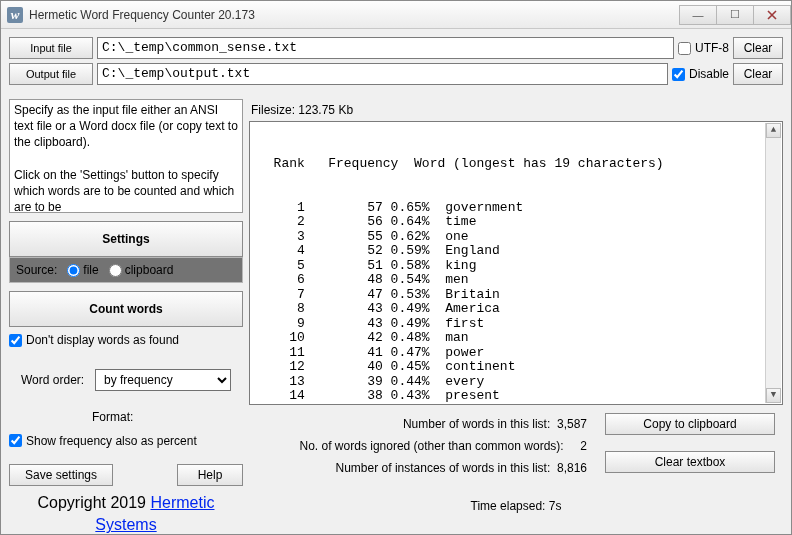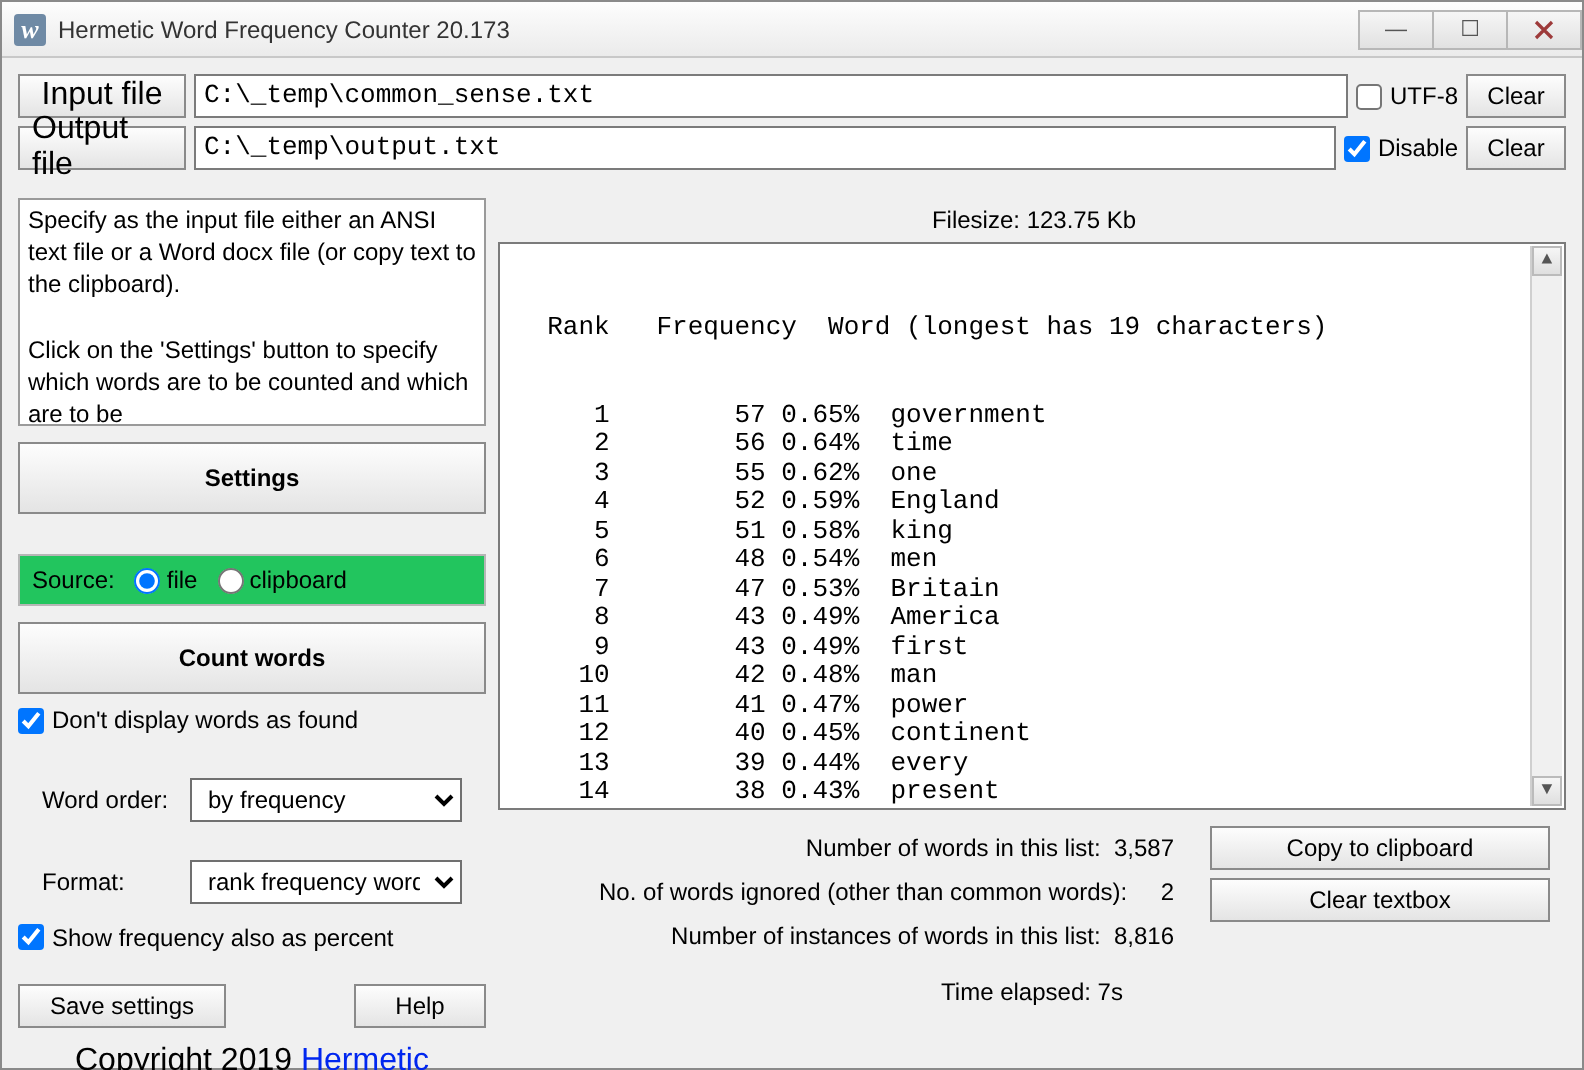--- a/index.html
+++ b/index.html
@@ -59,23 +59,23 @@
   }
   .btn {
     border:1px solid #8a8a8a;
     background: linear-gradient(#fdfdfd,#e4e4e4);
     padding:3px 6px;
     height:22px;
     display:inline-flex; align-items:center; justify-content:center;
     cursor:pointer;
     user-select:none;
   }
-  .btn-wide { width:84px; font-size:16px; }
+  .btn-wide { width:84px; font-size:11px; }
   .btn-med { width:118px; }
-  .btn-big { width:170px; margin-bottom:4px; }
+  .btn-big { width:170px; margin-bottom:16px; }
   .btn-sm { width:50px; }
   .textfield {
     flex:1;
     height:22px;
     border:1px solid #7b7b7b;
     background:#fff;
     font-family: "Courier New", monospace;
     font-size:13px;
     padding:2px 4px;
     line-height:16px;
@@ -102,23 +102,23 @@
     border:1px solid #8a8a8a;
     background: linear-gradient(#fdfdfd,#e4e4e4);
     font-weight:bold;
     display:flex; align-items:center; justify-content:center;
     margin-top:8px;
     cursor:pointer;
   }
 
   .group {
     border:1px solid #b6b6b6;
-    background:#22c55e;
+    background:#737373;
     padding:4px 6px;
-    margin-top:20px;
+    margin-top:0;
     height:26px;
     display:flex; align-items:center; gap:10px;
   }
   .radio { display:inline-flex; align-items:center; gap:3px; }
   .radio input { margin:0; }
 
   .dropdown {
     height:22px;
     border:1px solid #707070;
     background:#fff;
@@ -130,21 +130,21 @@
   .lbl { width:68px; }
   .save-row { display:flex; justify-content:space-between; margin-top:14px;}
   .footer {
     margin-top:6px;
     text-align:center;
     font-size:16px;
     line-height:1.4;
   }
   .footer a { color:#0026ef; text-decoration:underline; cursor:pointer; }
 
-  .filesize { margin:6px 0 4px 2px;text-align:center; }
+  .filesize { margin:6px 0 4px 2px; }
   .results {
     height:284px;
     border:1px solid #7b7b7b;
     background:#fff;
     font-family:"Courier New", monospace;
     font-size:13px;
     padding:6px 8px 4px 8px;
     overflow:auto;
     position:relative;
     white-space:pre;
@@ -233,23 +233,20 @@
       </div>
 
       <div class="row">
         <span class="lbl">Word order:</span>
         <select class="dropdown" style="width:136px;">
           <option>by frequency</option>
         </select>
       </div>
       <div class="row">
         <span class="lbl">Format:</span>
-        <select class="dropdown" style="width:136px;">
-          <option>rank frequency word</option>
-        </select>
       </div>
 
       <div style="margin-top:10px;">
         <label class="chk">
           <input type="checkbox" checked="" style="">
           <span>Show frequency also as percent</span>
         </label>
       </div>
 
       <div class="save-row">

